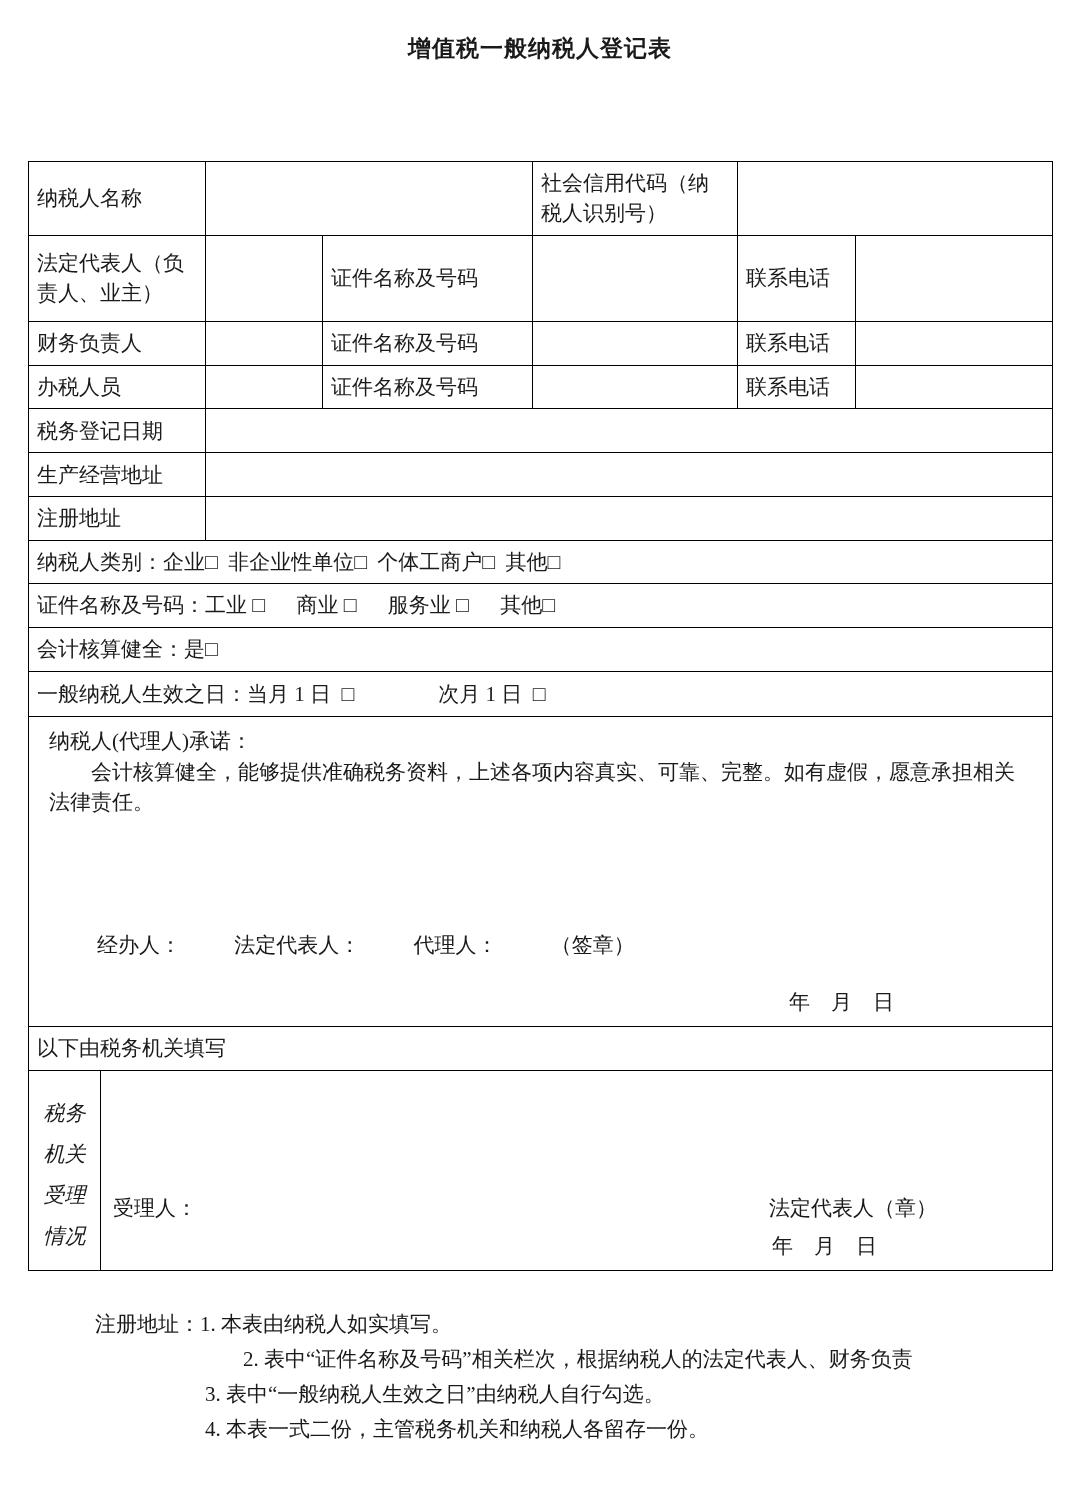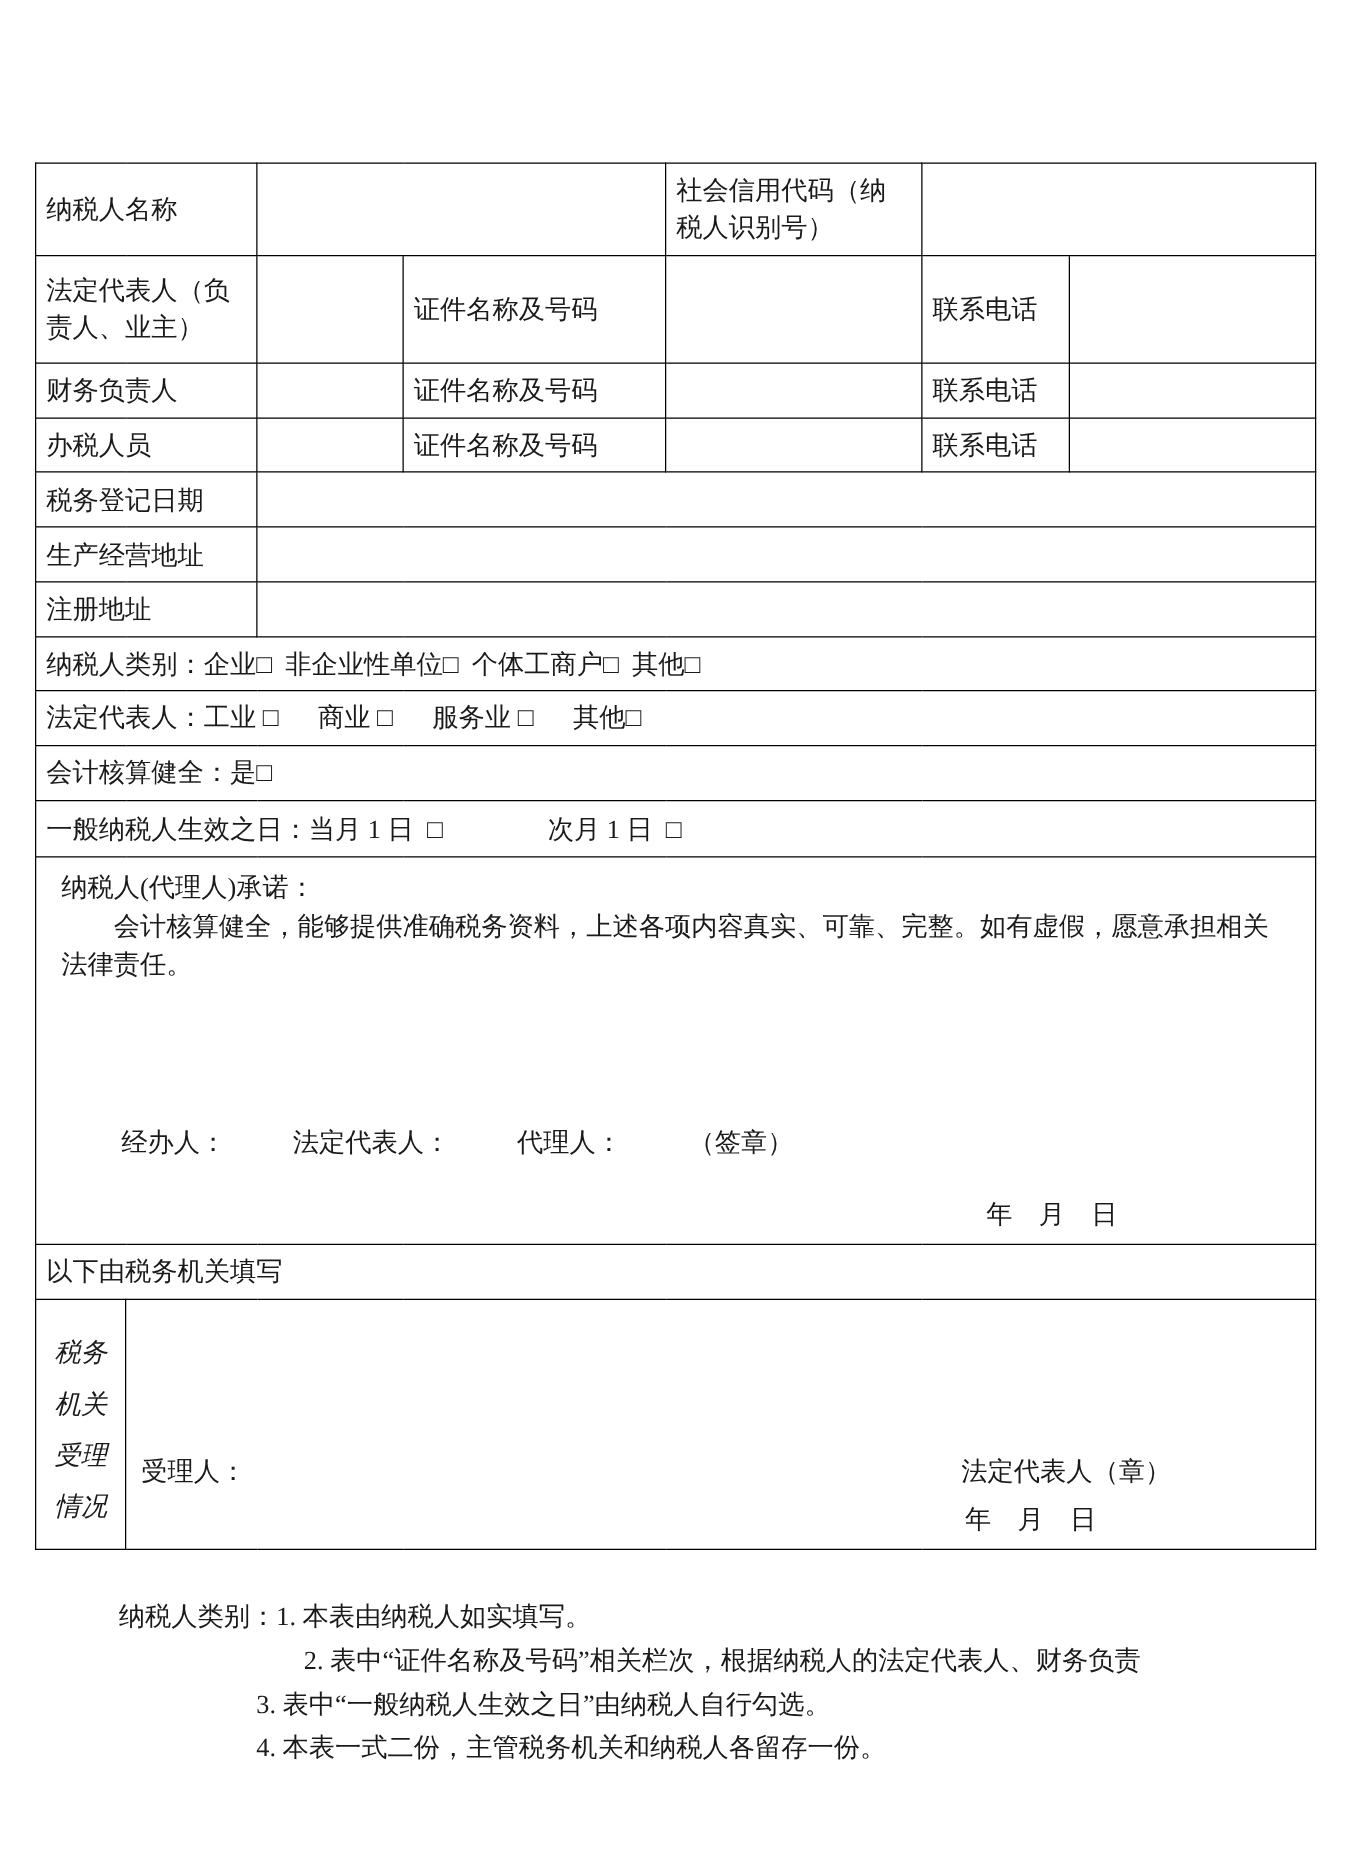--- a/index.html
+++ b/index.html
@@ -87,20 +87,21 @@
   }
   .notes .ind2 { padding-left: 148px; }
   .notes .ind3 { padding-left: 173px; }
   .notes .ind4 { padding-left: 110px; }
 </style>
 </head>
 <body>
 
 <div class="page">
 
+  <div class="title">增值税一般纳税人登记表</div>
 
   <table class="form-table">
     <colgroup>
       <col style="width:72px">
         <col style="width:105px">
         <col style="width:117px">
       <col style="width:210px">
         <col style="width:205px">
         <col style="width:118px">
       <col style="width:197px">
@@ -154,21 +155,21 @@
     <tr class="r7">
       <td colspan="2">注册地址</td>
       <td colspan="5"></td>
     </tr>
 
     <tr class="r8">
       <td colspan="7" class="ws">纳税人类别：企业□  非企业性单位□  个体工商户□  其他□</td>
     </tr>
 
     <tr class="r9">
-      <td colspan="7" class="ws">法定代表人：工业 □      商业 □      服务业 □      其他□</td>
+      <td colspan="7" class="ws">证件名称及号码：工业 □      商业 □      服务业 □      其他□</td>
     </tr>
 
     <tr class="r10">
       <td colspan="7" class="ws">会计核算健全：是□</td>
     </tr>
 
     <tr class="r11">
       <td colspan="7" class="ws">一般纳税人生效之日：当月 1 日  □                次月 1 日  □</td>
     </tr>
 
@@ -202,19 +203,19 @@
           <span>受理人：</span>
           <span>法定代表人（章）</span>
         </div>
         <div class="acc-date">年    月    日</div>
       </td>
     </tr>
   </tbody>
     </table>
 
   <div class="notes">
-    <div><span>纳税人类别：</span><span>1. 本表由纳税人如实填写。</span></div>
+    <div><span>注册地址：</span><span>1. 本表由纳税人如实填写。</span></div>
     <div class="ind2">2. 表中“证件名称及号码”相关栏次，根据纳税人的法定代表人、财务负责</div>
     <div class="ind4">3. 表中“一般纳税人生效之日”由纳税人自行勾选。</div>
     <div class="ind4">4. 本表一式二份，主管税务机关和纳税人各留存一份。</div>
   </div>
 
 </div>
 
 </body></html>

